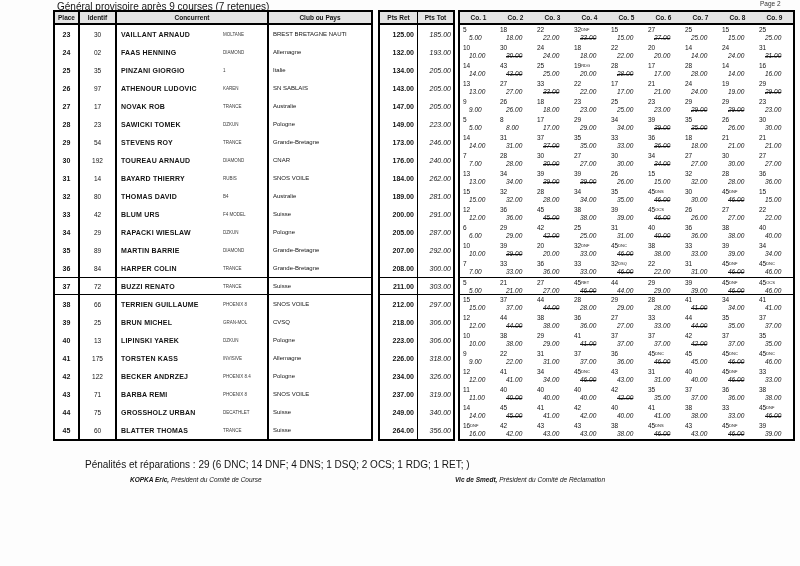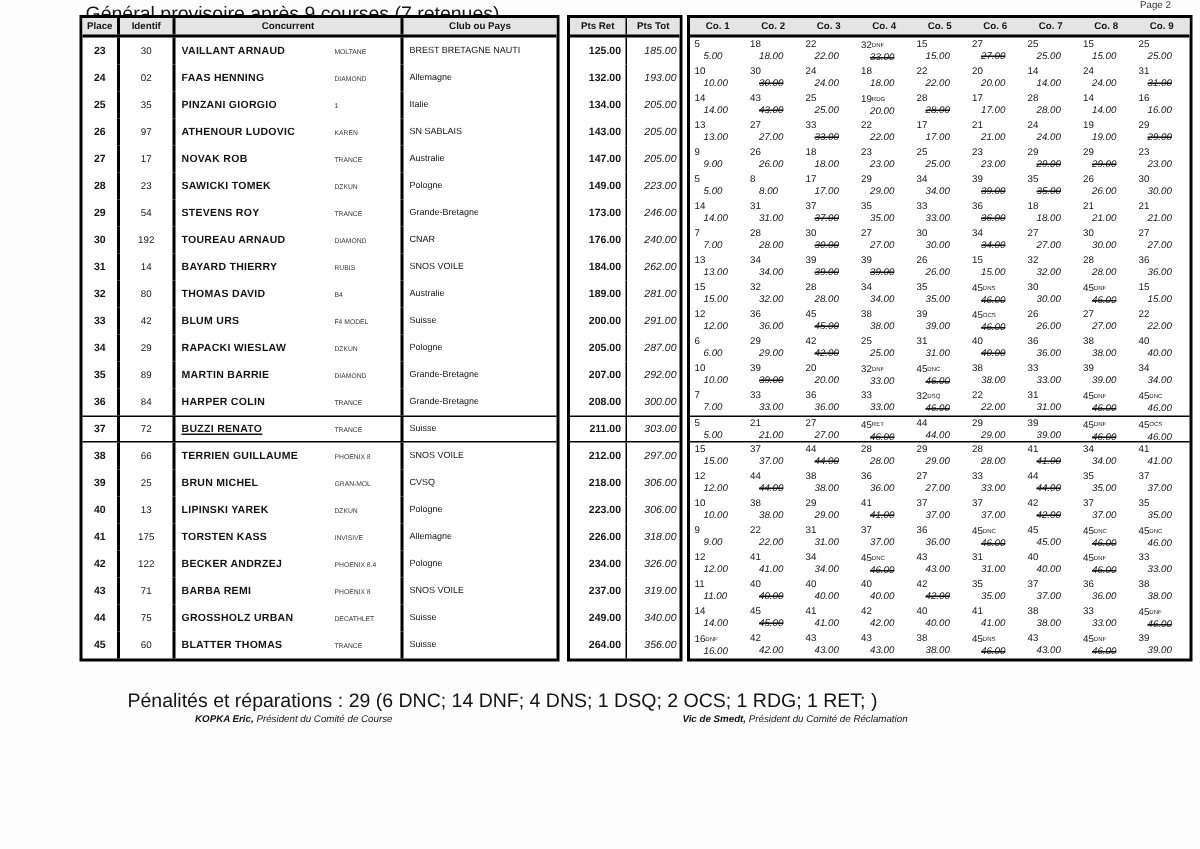--- a/index.html
+++ b/index.html
@@ -2,21 +2,21 @@
 <html><head>
 <meta charset="utf-8">
 <style>
   html,body{margin:0;padding:0;}
   body{
     width:800px;height:566px;position:relative;background:#fdfdfd;
     font-family:"Liberation Sans","DejaVu Sans",sans-serif;color:#141414;
     -webkit-font-smoothing:antialiased;overflow:hidden;
   }
   .title{
-    position:absolute;left:57px;top:1px;font-size:13px;
+    position:absolute;left:57px;top:1px;font-size:10px;
     text-decoration:underline;white-space:nowrap;
   }
   .page-label{position:absolute;left:760px;top:0;font-size:6.5px;color:#333;}
   .tables{position:absolute;left:53px;top:10px;display:flex;}
   .tbl{border:2px solid #000;background:#fff;box-sizing:content-box;}
   .gap1{width:5px;}
   .gap2{width:3px;}
   .hdr{display:flex;height:13px;background:#e4e4e4;border-bottom:2px solid #000;
        font-size:6.5px;font-weight:bold;align-items:center;box-sizing:border-box;}
   .hdr>div{display:flex;align-items:center;justify-content:center;height:100%;box-sizing:border-box;}
@@ -43,21 +43,21 @@
   .ret{font-weight:bold;font-size:7px;padding-right:3px;}
   .tot{font-style:italic;font-size:7px;padding-right:2px;}
   
   .c-race{width:37px;}
   .racecell{width:37px;height:100%;box-sizing:border-box;padding-top:1px;}
   .r1{font-size:6.5px;line-height:8px;padding-left:3px;white-space:nowrap;}
   .r1 .sc{font-size:4px;letter-spacing:0;vertical-align:1px;}
   .r2{font-size:6.5px;line-height:8px;padding-left:9px;font-style:italic;white-space:nowrap;}
   .r2.disc{text-decoration:line-through;}
   
-  .penalties{position:absolute;left:85px;top:459px;font-size:13px;white-space:nowrap;}
+  .penalties{position:absolute;left:85px;top:459px;font-size:10px;white-space:nowrap;}
   .sig{position:absolute;top:476px;font-size:6.5px;font-style:italic;white-space:nowrap;}
   .sig b{font-style:italic;}
   .sig-left{left:130px;}
   .sig-right{left:455px;}
 </style>
 </head>
 <body>
 
 <div class="title">Général provisoire après 9 courses (7 retenues)</div>
 <div class="page-label">Page 2</div>

